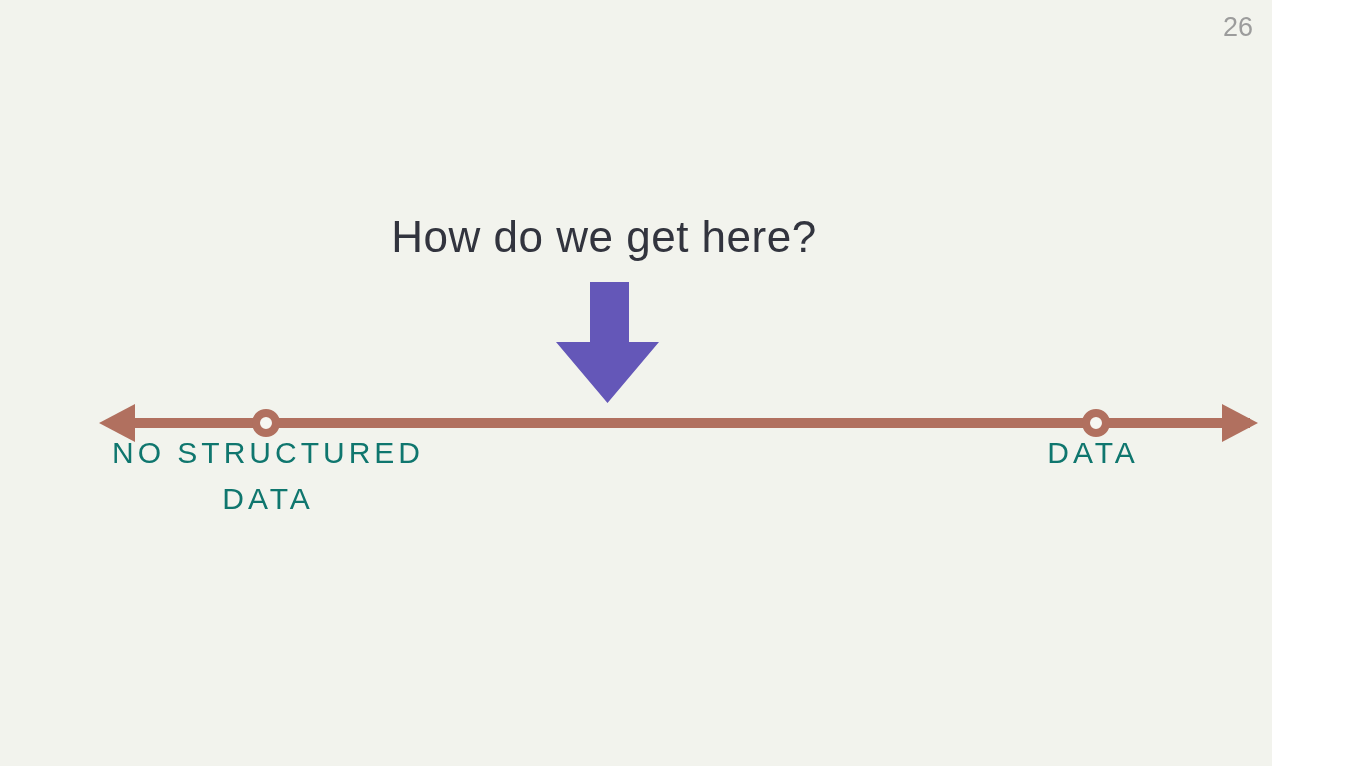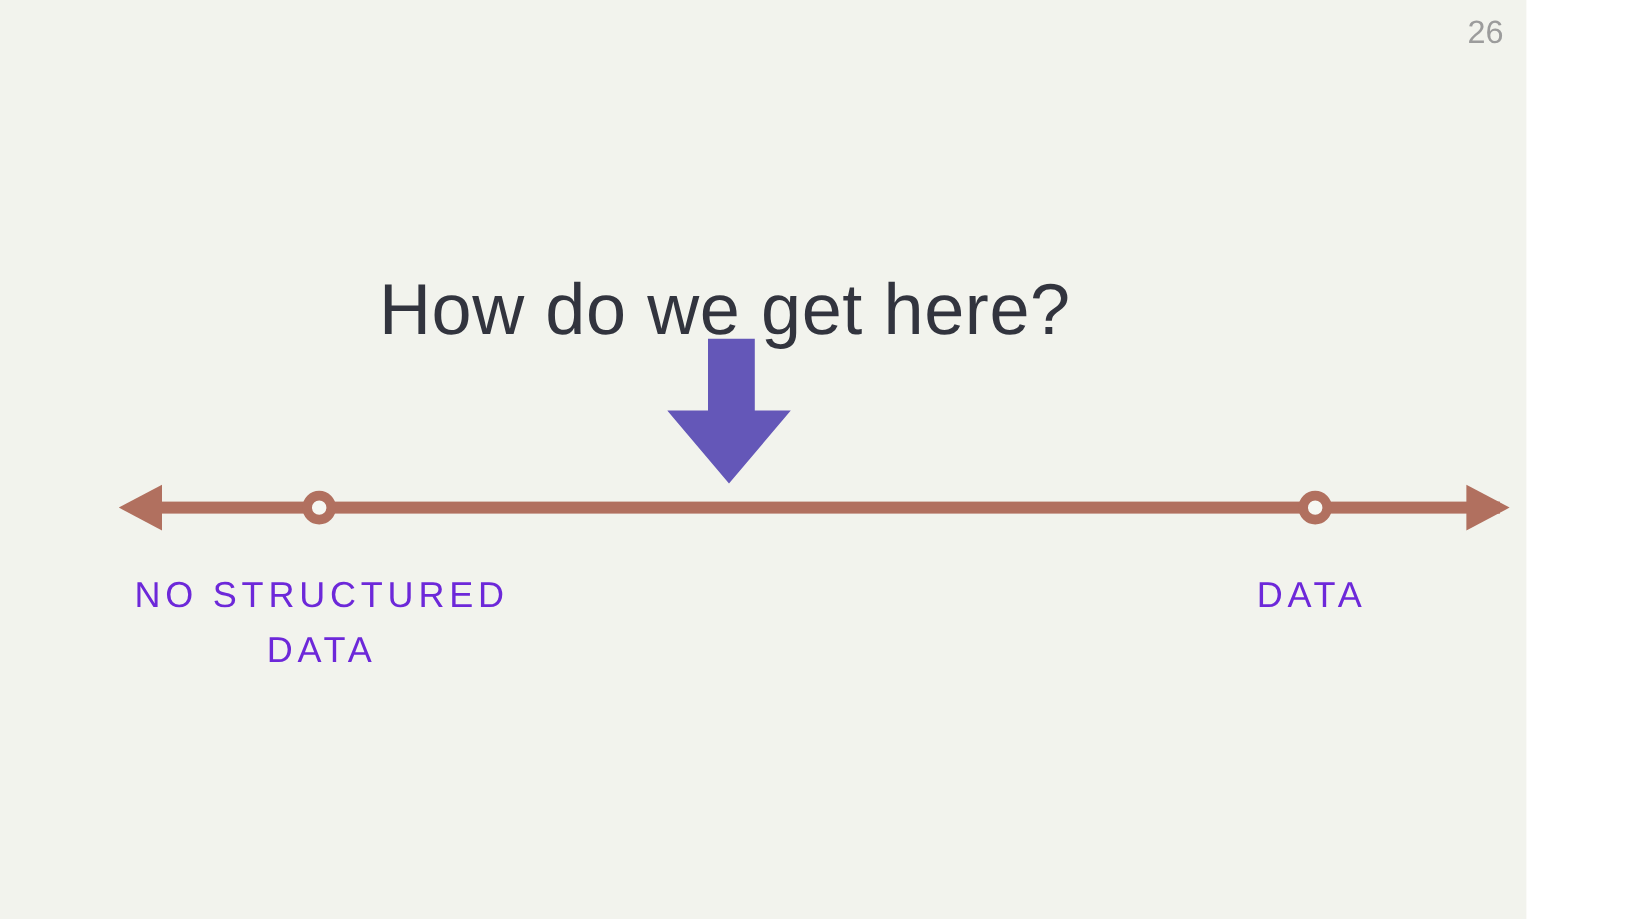--- a/index.html
+++ b/index.html
@@ -21,21 +21,21 @@
     font-size: 27px;
     line-height: 1;
     color: #9c9c9c;
   }
   .title {
     position: absolute;
     left: 604px;
     top: 183px;
     transform: translateX(-50%);
     white-space: nowrap;
-    font-size: 60px;
+    font-size: 44px;
     font-weight: 400;
     letter-spacing: 0.5px;
     color: #32343e;
   }
   .down-arrow {
     position: absolute;
     left: 556px;
     top: 282px;
     width: 104px;
     height: 122px;
@@ -73,28 +73,28 @@
     width: 12px;
     height: 12px;
     border: 8px solid #b1705f;
     border-radius: 50%;
     background: #f6f7f2;
   }
   .marker.left  { left: 252px; }
   .marker.right { left: 1082px; }
   .axis-label {
     position: absolute;
-    top: 474px;
+    top: 430px;
     transform: translateX(-50%);
     text-align: center;
     font-size: 30px;
     font-weight: 500;
     letter-spacing: 4px;
     line-height: 46px;
-    color: #6d28d9;
+    color: #0f766e;
     white-space: nowrap;
   }
   .axis-label.left  { left: 268px; }
   .axis-label.right { left: 1093px; }
   .axis-label span { display: block; }
 </style>
 </head>
 <body>
 
 <div class="slide">

